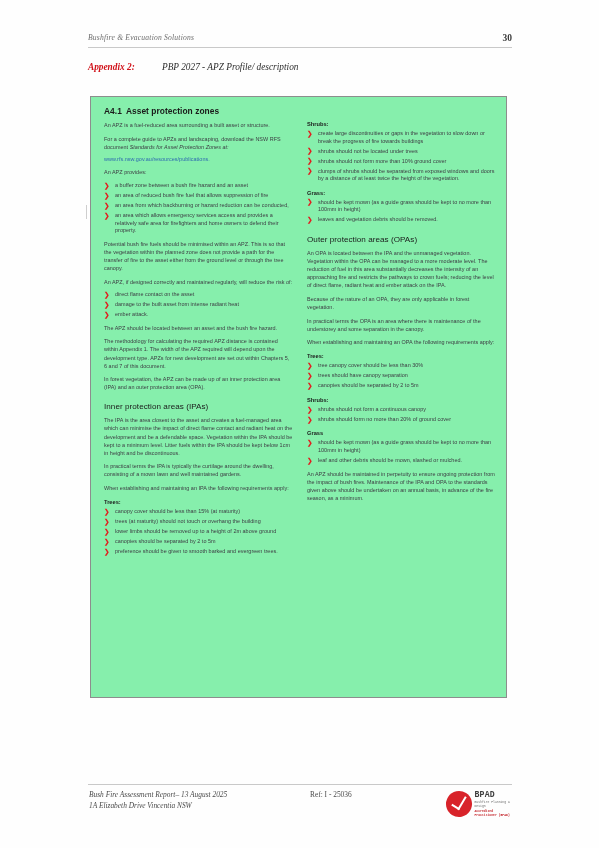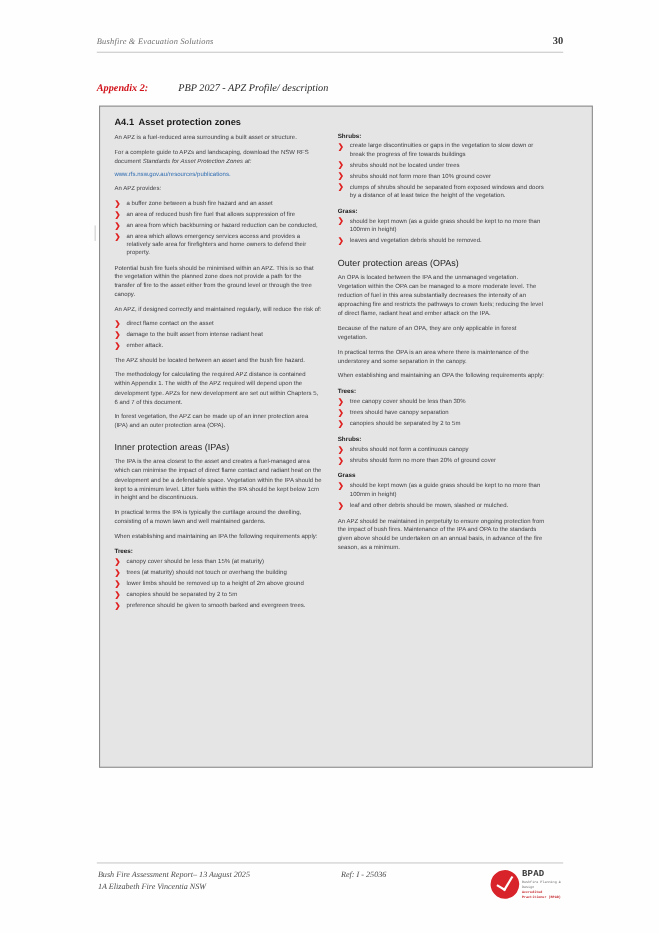--- a/index.html
+++ b/index.html
@@ -53,21 +53,21 @@
     top: 47px;
     width: 424px;
     height: 1px;
     background: #c9c9c9;
   }
 
   
   .appendix-line {
     position: absolute;
     left: 88px;
-    top: 76px;
+    top: 62px;
     width: 424px;
     display: flex;
     align-items: baseline;
   }
   .appendix-label {
     font-family: "Liberation Serif", serif;
     font-style: italic;
     font-weight: bold;
     font-size: 9.3px;
     color: #d1121a;
@@ -79,24 +79,24 @@
     font-style: italic;
     font-size: 9.3px;
     color: #2b2b2b;
   }
 
   
   .content-box {
     position: absolute;
     left: 90px;
     top: 96px;
-    width: 449px;
+    width: 417px;
     height: 602px;
     border: 1px solid #8d8d8d;
-    background: #e5e5e5;
+    background: #86efac;
     box-sizing: border-box;
     overflow: hidden;
   }
   .cols {
     position: absolute;
     left: 0; top: 0;
     width: 100%;
     height: 100%;
     padding: 9px 12px 6px 13px;
     box-sizing: border-box;
@@ -202,21 +202,20 @@
     font-family: "Liberation Serif", serif;
     font-style: italic;
     font-size: 7.4px;
     line-height: 10.5px;
     color: #4a4a4a;
   }
   .foot-ref {
     position: absolute;
     left: 222px; top: 0;
     font-family: "Liberation Serif", serif;
-    font-style: italic;
     font-size: 7.4px;
     color: #4a4a4a;
   }
 
   
   .bpad {
     position: absolute;
     right: 0;
     top: -3px;
     width: 66px;
@@ -386,21 +385,21 @@
         <p class="body">An APZ should be maintained in perpetuity to ensure ongoing protection from the impact of bush fires. Maintenance of the IPA and OPA to the standards given above should be undertaken on an annual basis, in advance of the fire season, as a minimum.</p>
 
       </div>
     </div>
   </div>
 
   <div class="foot-rule"></div>
   <div class="footer">
     <div class="foot-left">
       <div>Bush Fire Assessment Report– 13 August 2025</div>
-      <div>1A Elizabeth Fire Vincentia NSW</div>
+      <div>1A Elizabeth Drive Vincentia NSW</div>
     </div>
     <div class="foot-ref">Ref: I - 25036</div>
 
     <div class="bpad">
       <div class="bpad-badge">
         <div class="tick"></div>
       </div>
       <div class="bpad-text">
         <div class="bpad-name">BPAD</div>
         <div class="bpad-sub1">Bushfire Planning &amp; Design</div>

